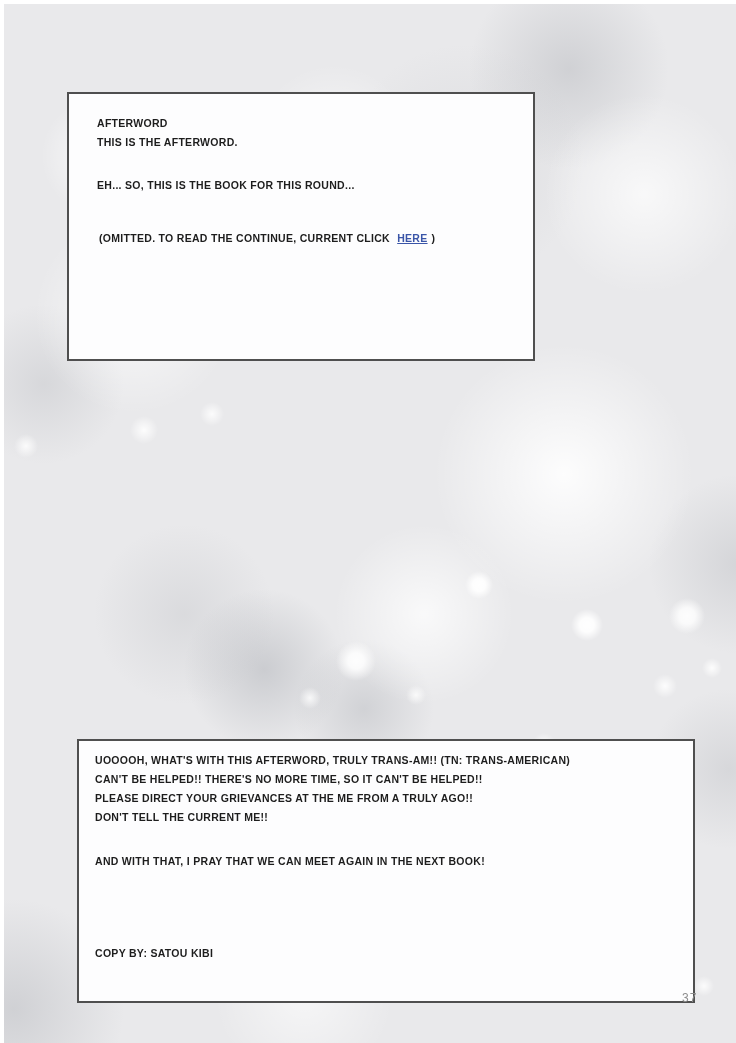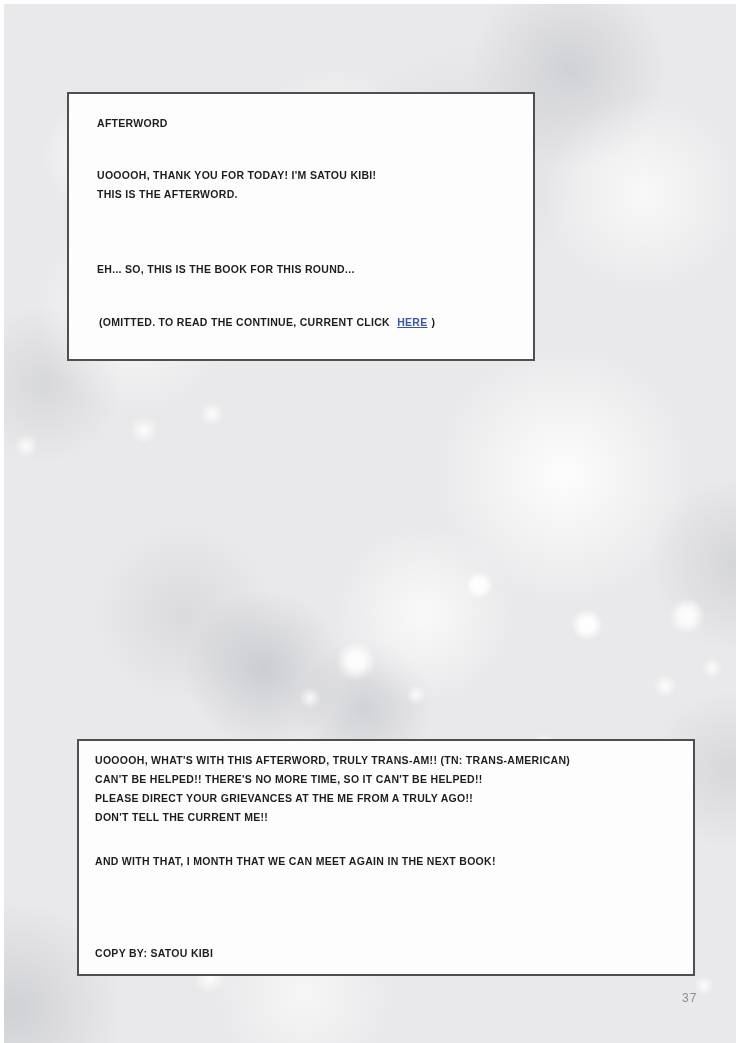--- a/index.html
+++ b/index.html
@@ -69,28 +69,28 @@
     top: 88px;
     width: 468px;
     height: 269px;
     padding: 20px 18px 0 26px;
   }
 
   .box2 {
     left: 73px;
     top: 735px;
     width: 618px;
-    height: 237px;
+    height: 264px;
     padding: 10px 10px 0 14px;
   }
 
   .line { white-space: nowrap; }
 
   .box1 .para1-start { margin-top: 33px; }
-  .box1 .para2-start { margin-top: 56px; }
+  .box1 .para2-start { margin-top: 24px; }
   .box1 .para3-start { margin-top: 34px; }
 
   .box2 .closing-start { margin-top: 25px; }
   .box2 .credit-start  { margin-top: 73px; }
 
   a.here-link {
     color: #3a55a8;
     text-decoration: underline;
     cursor: pointer;
   }
@@ -105,32 +105,31 @@
     font-weight: normal;
   }
 </style>
 </head>
 <body>
 
 <div class="page">
 
   <section class="text-box box1">
     <div class="line">AFTERWORD</div>
-    <div class="line para1-start">UOOOOH, THANK YOU FOR TODAY! I'M SATOU KIBI!</div>
     <div class="line">THIS IS THE AFTERWORD.</div>
     <div class="line para2-start">EH... SO, THIS IS THE BOOK FOR THIS ROUND...</div>
     <div class="line para3-start">
       <span>(OMITTED. TO READ THE CONTINUE, CURRENT CLICK </span><a class="here-link">HERE</a><span>)</span>
     </div>
   </section>
 
   <section class="text-box box2">
     <div class="line">UOOOOH, WHAT'S WITH THIS AFTERWORD, TRULY TRANS-AM!! (TN: TRANS-AMERICAN)</div>
     <div class="line">CAN'T BE HELPED!! THERE'S NO MORE TIME, SO IT CAN'T BE HELPED!!</div>
     <div class="line">PLEASE DIRECT YOUR GRIEVANCES AT THE ME FROM A TRULY AGO!!</div>
     <div class="line">DON'T TELL THE CURRENT ME!!</div>
-    <div class="line closing-start">AND WITH THAT, I MONTH THAT WE CAN MEET AGAIN IN THE NEXT BOOK!</div>
+    <div class="line closing-start">AND WITH THAT, I PRAY THAT WE CAN MEET AGAIN IN THE NEXT BOOK!</div>
     <div class="line credit-start">COPY BY: SATOU KIBI</div>
   </section>
 
   <div class="page-number">37</div>
 
 </div>
 
 </body></html>

